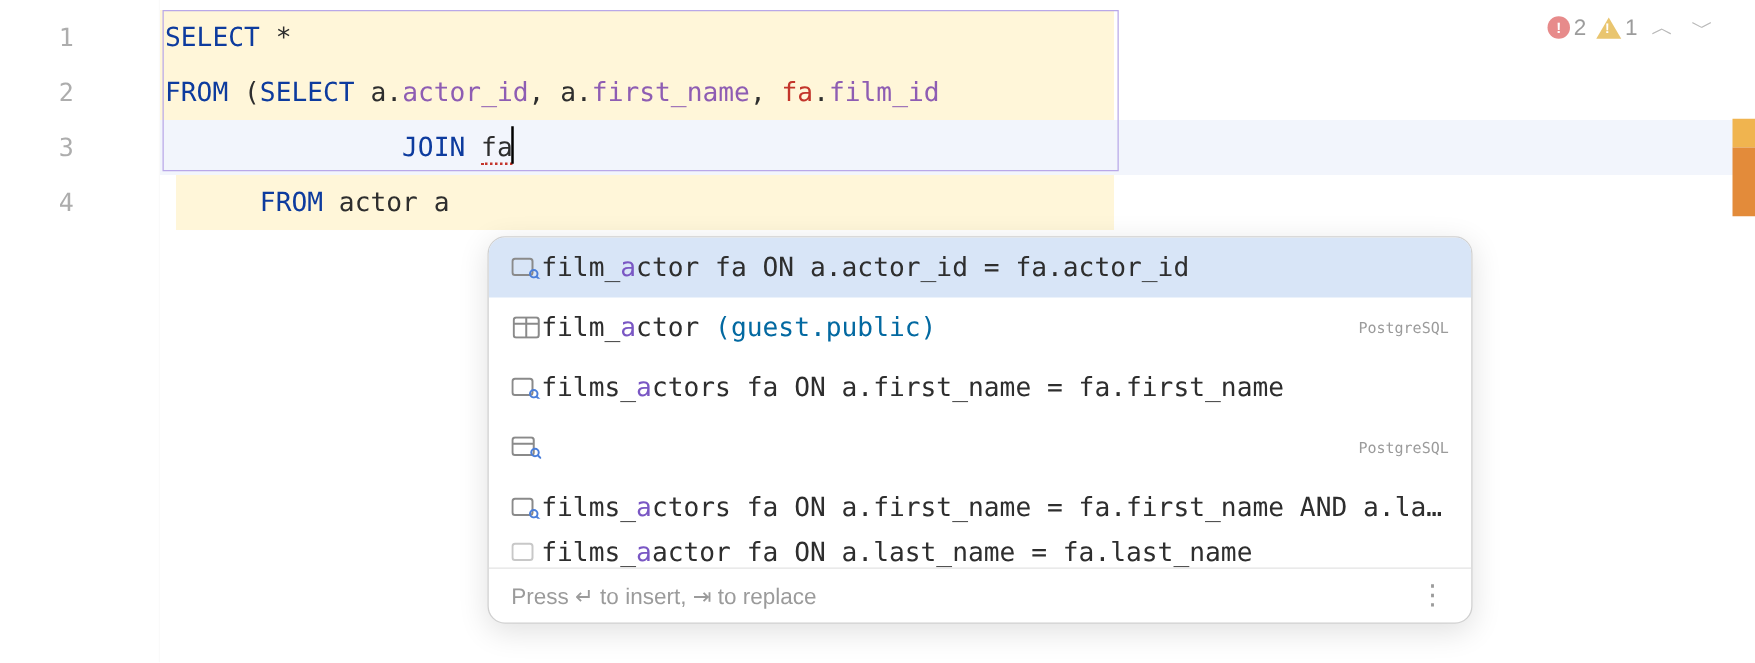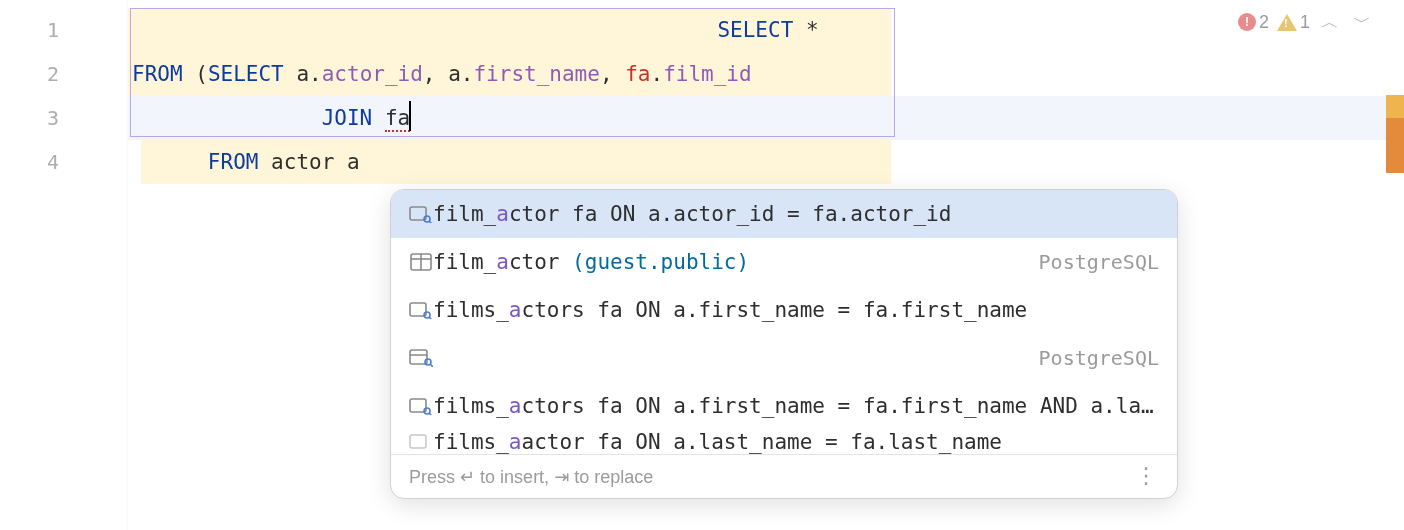--- a/index.html
+++ b/index.html
@@ -36,21 +36,21 @@
     position: relative;
     padding-top: 8px;
   }
   .code-line {
     height: 44px;
     line-height: 44px;
     white-space: pre;
     position: relative;
     padding-left: 4px;
   }
-  .hl-line1 { background: linear-gradient(to right, #fff6d9 0, #fff6d9 763px, transparent 763px); text-align: center; }
+  .hl-line1 { background: linear-gradient(to right, #fff6d9 0, #fff6d9 763px, transparent 763px); }
   .hl-line2 { background: linear-gradient(to right, #fff6d9 0, #fff6d9 763px, transparent 763px); }
   .hl-line3 { background: linear-gradient(to right, transparent 0, transparent 13px, #fff6d9 13px, #fff6d9 763px, transparent 763px); }
   .hl-line4 { background: #f2f5fc; }
   .sel-box {
     position: absolute;
     border: 1px solid #b9a8e8;
     left: 130px; top: 8px;
     width: 765px; height: 129px;
     pointer-events: none;
     z-index: 5;
@@ -138,21 +138,21 @@
     color:#2e2e2e;
     cursor:pointer;
     white-space: nowrap;
   }
   .popup-row.selected { background:#d8e5f7; }
   .popup-row .icon {
     flex:0 0 24px; height:20px;
     display:flex; align-items:center; justify-content:center;
   }
   .popup-row .label { flex:1; overflow:hidden; text-overflow:ellipsis; }
-  .popup-row .tail { color:#9b9b9b; font-size:20px; margin-left:auto; padding-left:12px;}
+  .popup-row .tail { color:#9b9b9b; font-size:12px; margin-left:auto; padding-left:12px;}
   .match-head { color:#2e2e2e; }
   .match-hl { color:#7a57c4; }
   .rest { color:#2e2e2e; }
   .hint { color:#0369a1; }
   .popup-row.cut { height:24px; overflow:hidden; color:#9b9b9b; }
   .popup-footer {
     border-top:1px solid #e4e4e4;
     height:44px;
     display:flex;
     align-items:center;

